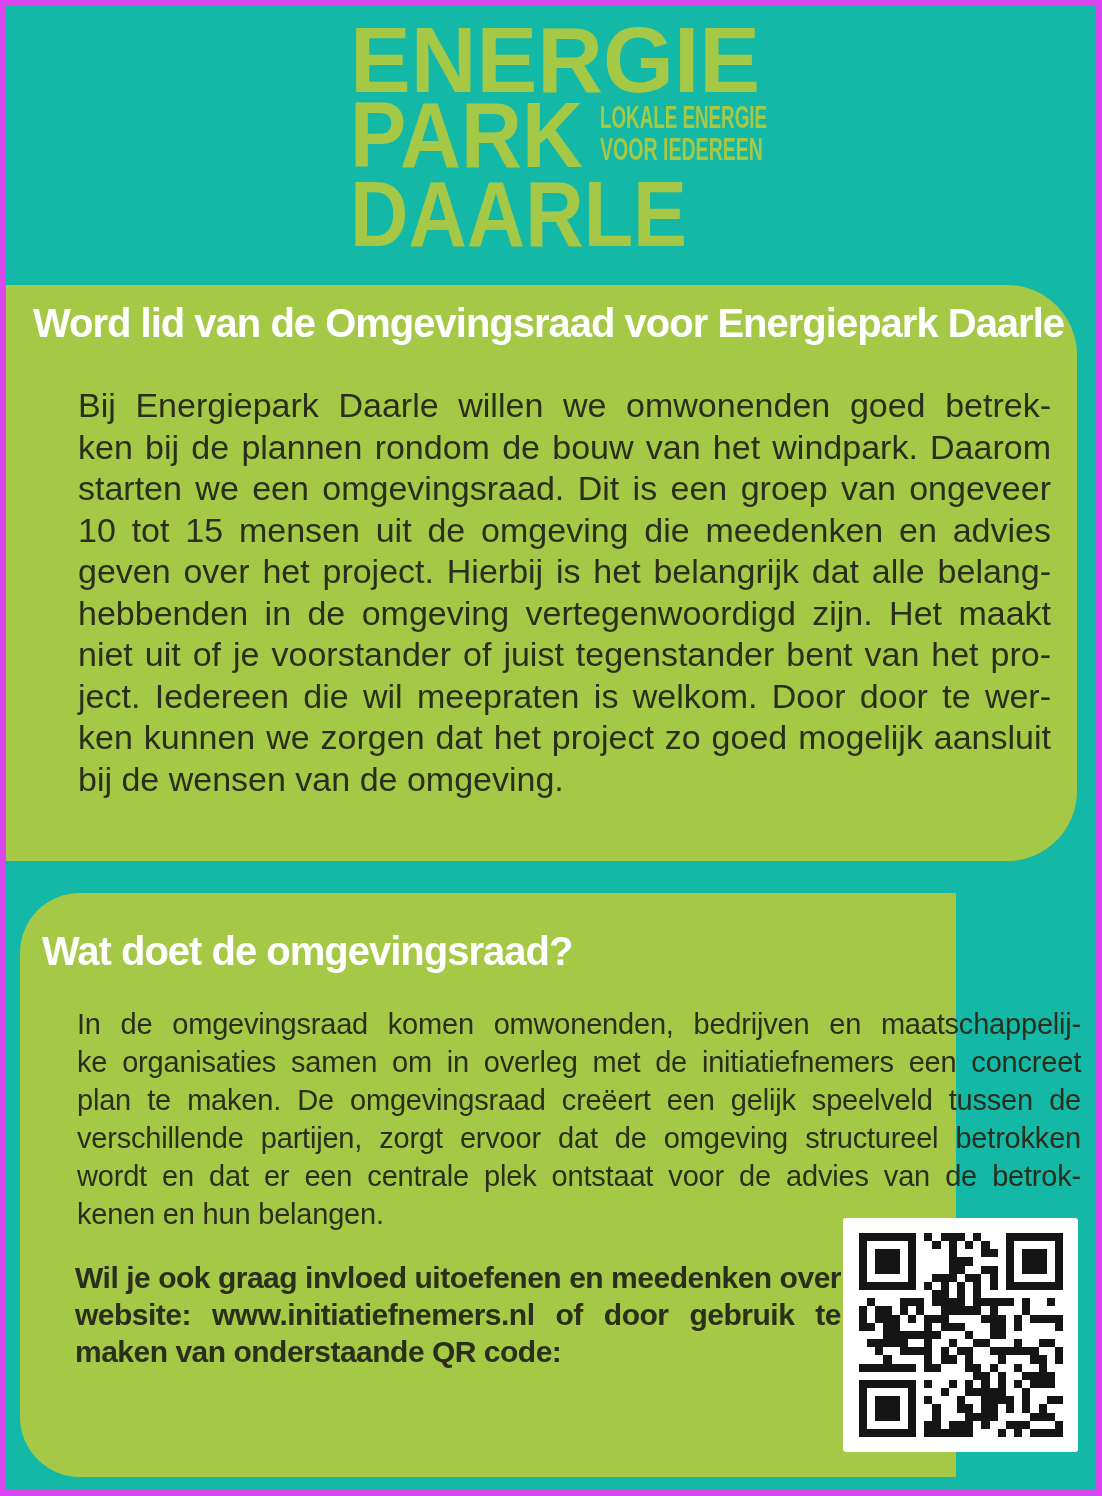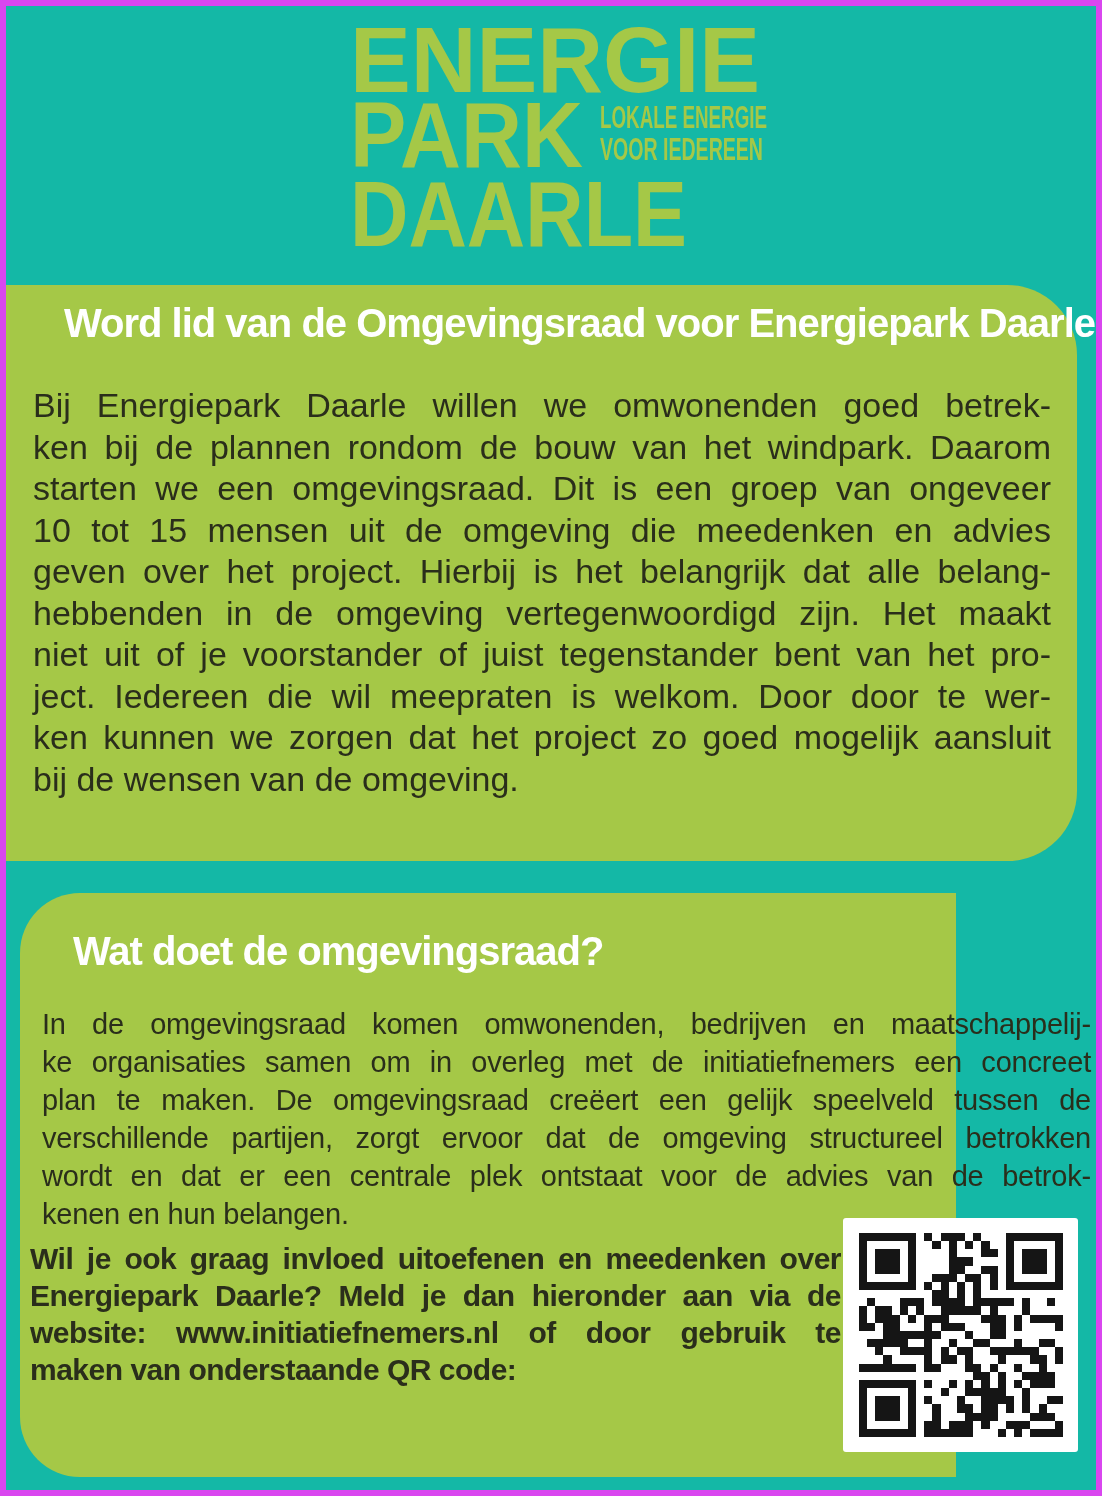--- a/index.html
+++ b/index.html
@@ -23,29 +23,29 @@
     border-radius:0 70px 70px 0;
   }
   .box2{
     position:absolute;left:14px;top:887px;width:936px;height:584px;
     background:var(--green);
     border-radius:60px 0 0 60px;
   }
   .box-heading{
     position:absolute;
     color:#ffffff;font-weight:bold;font-size:40px;line-height:46px;
-    letter-spacing:-1px;white-space:nowrap;margin-left:31px;
+    letter-spacing:-1px;white-space:nowrap;
   }
   .h1{left:27px;top:15px;}
   .h2{left:22px;top:35px;}
   .bodytext{position:absolute;color:var(--dark);}
   .body1{left:27px;top:100px;width:1018px;font-size:34px;line-height:41.5px;}
-  .body2{left:22px;top:112px;width:1049px;font-size:29px;line-height:38px;letter-spacing:-0.2px;}
-  .cta{left:10px;top:347px;width:811px;font-size:30px;line-height:37px;font-weight:bold;letter-spacing:-0.5px;}
-  .tline{text-align:justify;text-align-last:justify;}
+  .body2{left:12px;top:112px;width:1049px;font-size:29px;line-height:38px;letter-spacing:-0.2px;}
+  .cta{left:10px;top:366px;width:811px;font-size:30px;line-height:37px;font-weight:bold;letter-spacing:-0.5px;}
+  .tline{text-align:justify;text-align-last:justify;margin-left:45px;}
   .tline:last-child{text-align-last:left;}
   
   .qr-tile{
     position:absolute;left:823px;top:325px;width:235px;height:234px;
     background:#ffffff;border-radius:3px;
     display:flex;align-items:center;justify-content:center;
   }
   .qr-tile svg{width:204px;height:204px;display:block;}
 </style>
 </head>
@@ -82,21 +82,20 @@
     <div class="bodytext body2">
         <div class="tline">In de omgevingsraad komen omwonenden, bedrijven en maatschappelij-</div>
         <div class="tline">ke organisaties samen om in overleg met de initiatiefnemers een concreet</div>
         <div class="tline">plan te maken. De omgevingsraad creëert een gelijk speelveld tussen de</div>
         <div class="tline">verschillende partijen, zorgt ervoor dat de omgeving structureel betrokken</div>
         <div class="tline">wordt en dat er een centrale plek ontstaat voor de advies van de betrok-</div>
         <div class="tline">kenen en hun belangen.</div>
       </div>
     <div class="bodytext cta">
         <div class="tline">Wil je ook graag invloed uitoefenen en meedenken over</div>
-        <div class="tline">Energiepark Daarle? Meld je dan hieronder aan via de</div>
         <div class="tline">website: www.initiatiefnemers.nl of door gebruik te</div>
         <div class="tline">maken van onderstaande QR code:</div>
       </div>
     <div class="qr-tile">
       <svg viewBox="0 0 25 25" shape-rendering="crispEdges">
           <rect x="0" y="0" width="1" height="1" fill="#151515"></rect>
           <rect x="1" y="0" width="1" height="1" fill="#151515"></rect>
           <rect x="2" y="0" width="1" height="1" fill="#151515"></rect>
           <rect x="3" y="0" width="1" height="1" fill="#151515"></rect>
           <rect x="4" y="0" width="1" height="1" fill="#151515"></rect>

